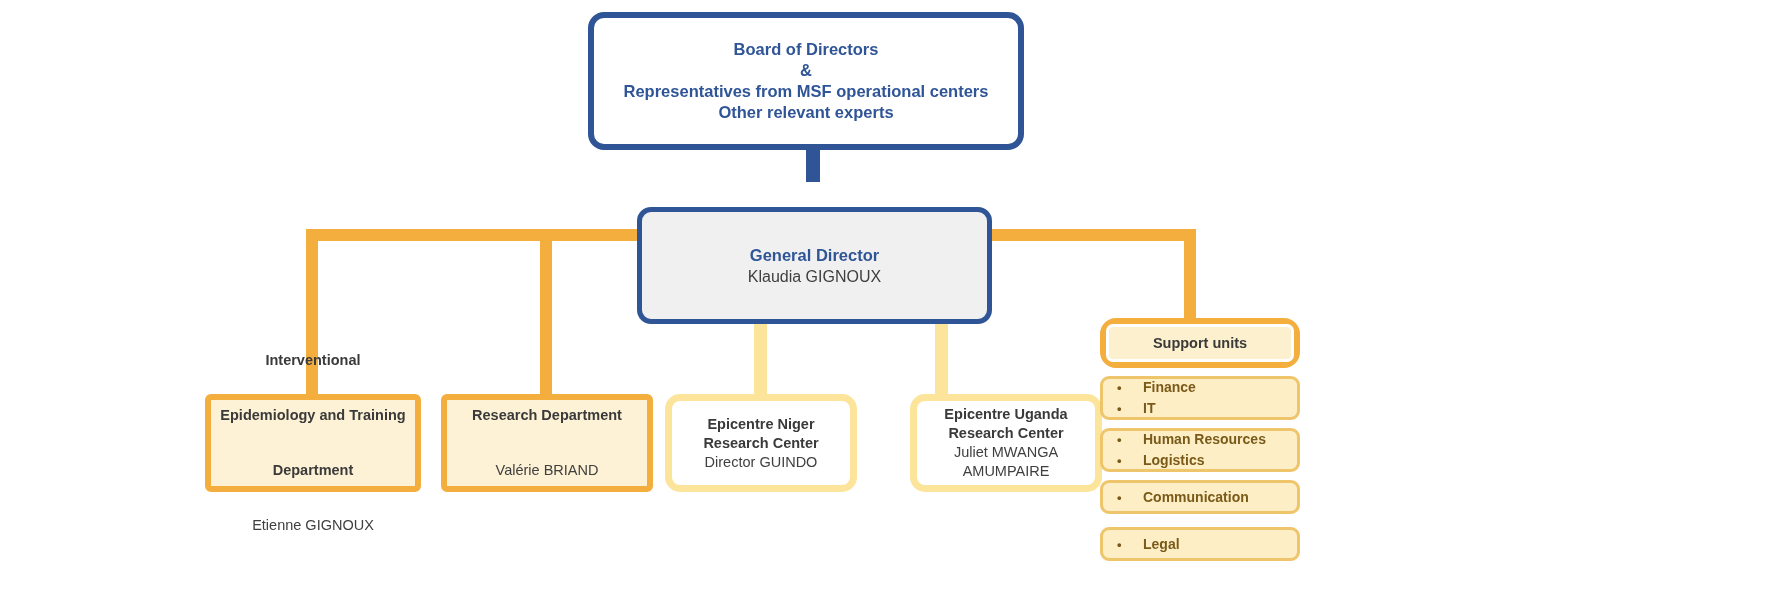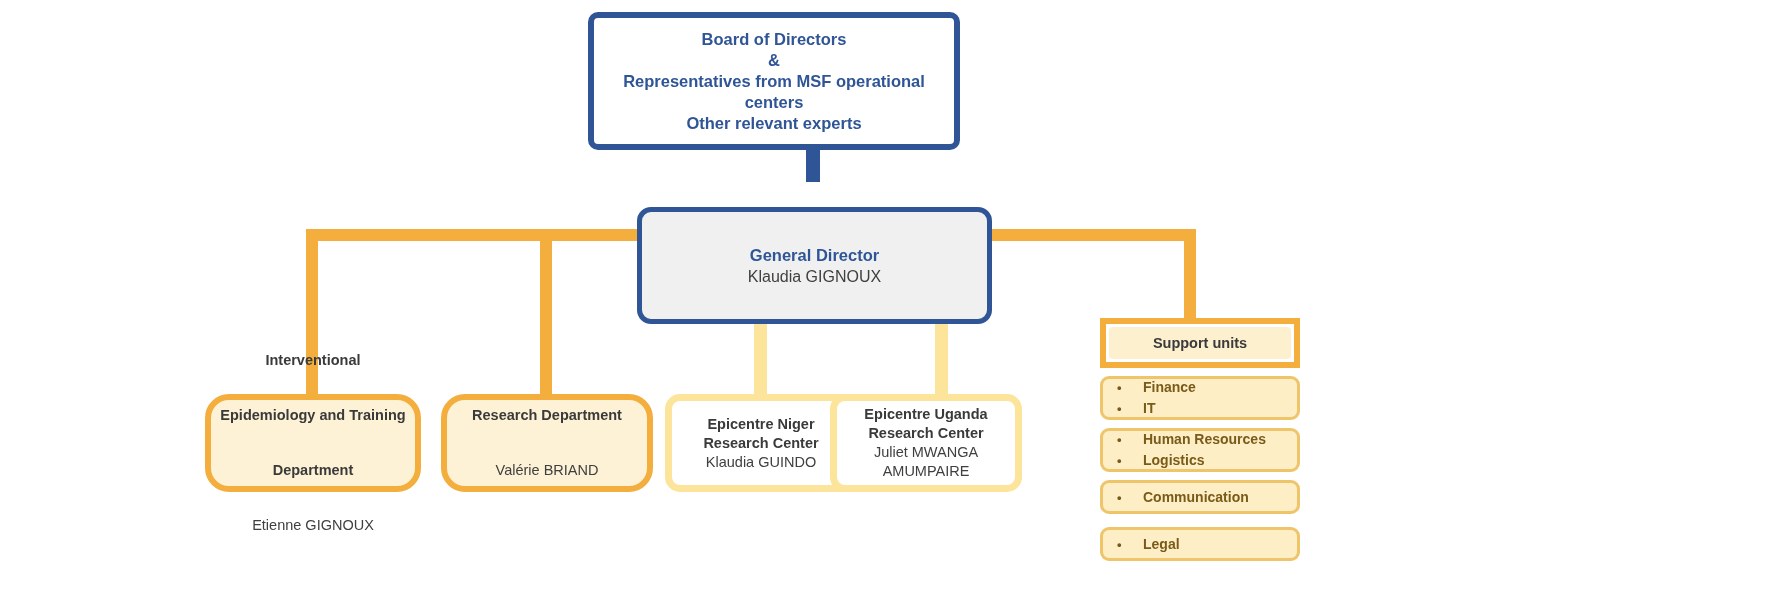--- a/index.html
+++ b/index.html
@@ -15,58 +15,58 @@
   
   .conn{position:absolute;}
 
   
   .box{position:absolute;box-sizing:border-box;display:flex;
        flex-direction:column;align-items:center;justify-content:center;
        text-align:center;}
 
   
   .board{
-    left:588px;top:12px;width:372px;height:138px;
-    border:6px solid #2f5597;border-radius:10px;background:#ffffff;
+    left:588px;top:12px;width:436px;height:138px;
+    border:6px solid #2f5597;border-radius:16px;background:#ffffff;
     z-index:5;
   }
   .board .ttl{font-weight:bold;color:#2f5597;font-size:16.5px;line-height:21px;}
   .board .sub{color:#4a5d80;font-size:16.5px;line-height:21px;font-weight:normal;}
   .board .amp{font-weight:bold;color:#2f5597;font-size:16.5px;line-height:21px;}
 
   
   .gd{
     left:637px;top:175px;width:355px;height:117px;
     border:5px solid #2f5597;border-radius:14px;background:#f0f0f0;
     z-index:5;
     margin-top:32px;
   }
   .gd .ttl{font-weight:bold;color:#2f5597;font-size:16.5px;line-height:22px;}
   .gd .sub{color:#3f3f3f;font-size:16px;line-height:22px;}
 
   
   .dept{
-    border:6px solid #f3ae3d;border-radius:24px;background:#fdf2d5;
+    border:6px solid #f3ae3d;border-radius:6px;background:#fdf2d5;
     z-index:5;padding:2px 8px;gap:36px;
   }
   .dept .ttl{font-weight:bold;color:#3a3a3a;font-size:14.5px;line-height:19px;}
   .dept .sub{color:#3f3f3f;font-size:14.5px;line-height:19px;}
 
   
   .center{
     border:7px solid #fce49b;border-radius:15px;background:#ffffff;
     z-index:5;padding:4px 8px;
   }
   .center .ttl{font-weight:bold;color:#3a3a3a;font-size:14.5px;line-height:19px;}
   .center .sub{color:#3f3f3f;font-size:14.5px;line-height:19px;}
 
   
   .suphdr{
     left:1100px;top:318px;width:200px;height:50px;
-    border:6px solid #f3ae3d;border-radius:0;background:#ffffff;
+    border:6px solid #f3ae3d;border-radius:16px;background:#ffffff;
     z-index:5;padding:0;
   }
   .suphdr .inner{
     width:100%;height:100%;box-sizing:border-box;
     border:3px solid #ffffff;border-radius:7px;background:#fdf0cf;
     display:flex;align-items:center;justify-content:center;
   }
   .suphdr .ttl{font-weight:bold;color:#3a3a3a;font-size:14.5px;}
 
   
@@ -120,24 +120,24 @@
   </div>
 
   <div class="box dept" style="left:441px;top:394px;width:212px;height:98px;">
     <div class="ttl">Research Department</div>
     <div class="sub">Valérie BRIAND</div>
   </div>
 
   <div class="box center" style="left:665px;top:394px;width:192px;height:98px;align-items:center;">
     <div class="ttl">Epicentre Niger</div>
     <div class="ttl">Research Center</div>
-    <div class="sub">Klaudia GUINDO</div>
+    <div class="sub">Director GUINDO</div>
   </div>
 
-  <div class="box center" style="left:830px;top:394px;width:192px;height:98px;">
+  <div class="box center" style="left:910px;top:394px;width:192px;height:98px;">
     <div class="ttl">Epicentre Uganda</div>
     <div class="ttl">Research Center</div>
     <div class="sub">Juliet MWANGA</div>
     <div class="sub">AMUMPAIRE</div>
   </div>
 
   <div class="box suphdr">
     <div class="inner">
       <span class="ttl">Support units</span>
     </div>

